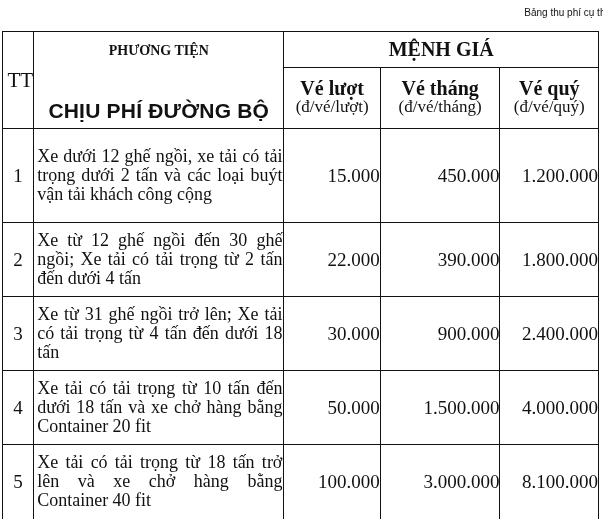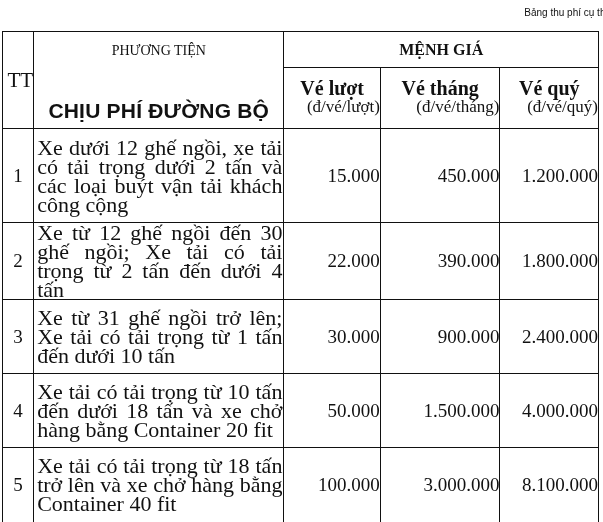--- a/index.html
+++ b/index.html
@@ -17,29 +17,29 @@
   table.fee td, table.fee th {
     border: 1.5px solid #111; padding: 0; font-weight: normal;
   }
   .c-tt { width: 31px; }
   .c-desc { width: 249px; }
   .c-v1 { width: 96px; }
   .c-v2 { width: 119px; }
   .c-v3 { width: 98px; }
   .h-tt { font-size: 21px; text-align: right; vertical-align: middle; }
   .h-desc { text-align: center; vertical-align: middle; padding-top: 6px !important; }
-  .h-desc .l1 { font-family: "Liberation Serif", serif; font-weight: normal; font-size: 14px; line-height: 16px; display: block; }
+  .h-desc .l1 { font-family: "Liberation Serif", serif; font-weight: bold; font-size: 14px; line-height: 16px; display: block; }
   .h-desc .l2 { font-family: "Liberation Sans", sans-serif; font-weight: bold; font-size: 21px; line-height: 26px; display: block; letter-spacing: 0.2px; margin-top: 39px; }
-  .h-group { height: 35px; text-align: center; font-weight: bold !important; font-size: 16px; vertical-align: middle; margin-top: 43px; }
+  .h-group { height: 35px; text-align: center; font-weight: bold !important; font-size: 20px; vertical-align: middle; margin-top: 43px; }
   .h-sub { height: 60px; text-align: center; vertical-align: middle; }
   .h-sub .t { display: block; font-weight: bold; font-size: 20px; line-height: 18px; }
-  .h-sub .u { display: block; font-size: 17px; line-height: 20px; text-align: right; }
+  .h-sub .u { display: block; font-size: 17px; line-height: 20px; }
   .r1 { height: 94px; } .r2 { height: 74px; } .r3 { height: 74px; } .r4 { height: 74px; } .r5 { height: 74px; }
   .num-tt { text-align: center; vertical-align: middle; font-size: 19px; }
-  .desc { font-size: 22px; line-height: 19px; text-align: justify; text-align-last: left; padding: 0 1px 0 3px !important; vertical-align: middle; margin-left: 6px; }
+  .desc { font-size: 18px; line-height: 19px; text-align: justify; text-align-last: left; padding: 0 1px 0 3px !important; vertical-align: middle; margin-left: 6px; }
   .val { text-align: right; vertical-align: middle; font-size: 19px; }
   tr.last td { border-bottom: none; }
 </style>
 </head>
 <body>
 
 <div class="caption">Bảng thu phí cụ thể</div>
 
 <table class="fee">
   <colgroup>
@@ -82,21 +82,21 @@
   </tr>
   <tr class="r2">
     <td class="num-tt">2</td>
     <td class="desc">Xe từ 12 ghế ngồi đến 30 ghế ngồi; Xe tải có tải trọng từ 2 tấn đến dưới 4 tấn</td>
     <td class="val">22.000</td>
     <td class="val">390.000</td>
     <td class="val">1.800.000</td>
   </tr>
   <tr class="r3">
     <td class="num-tt">3</td>
-    <td class="desc">Xe từ 31 ghế ngồi trở lên; Xe tải có tải trọng từ 1 tấn đến dưới 10 tấn</td>
+    <td class="desc">Xe từ 31 ghế ngồi trở lên; Xe tải có tải trọng từ 4 tấn đến dưới 18 tấn</td>
     <td class="val">30.000</td>
     <td class="val">900.000</td>
     <td class="val">2.400.000</td>
   </tr>
   <tr class="r4">
     <td class="num-tt">4</td>
     <td class="desc">Xe tải có tải trọng từ 10 tấn đến dưới 18 tấn và xe chở hàng bằng Container 20 fit</td>
     <td class="val">50.000</td>
     <td class="val">1.500.000</td>
     <td class="val">4.000.000</td>

